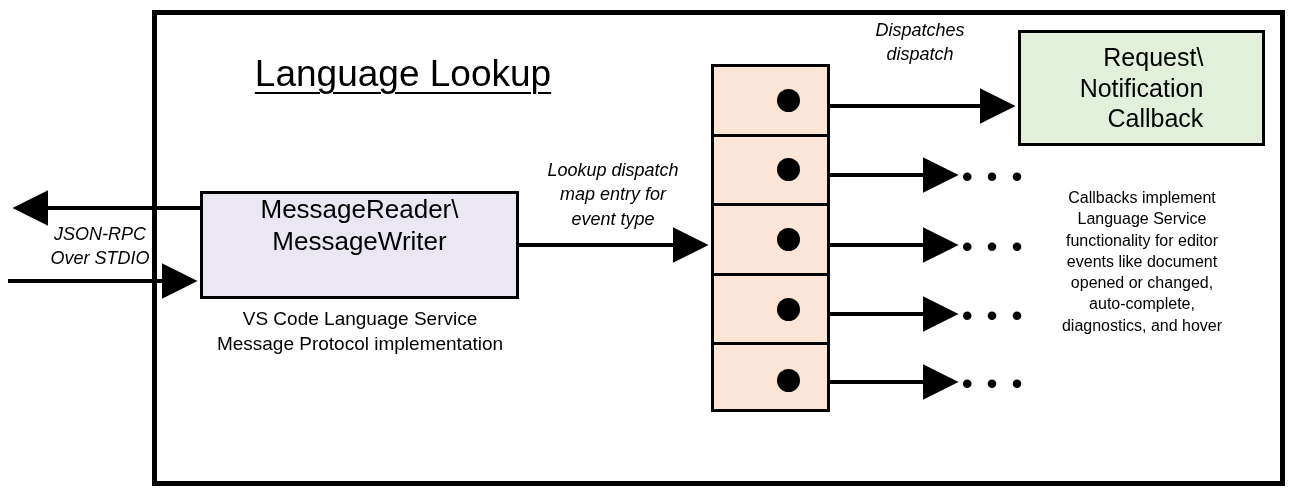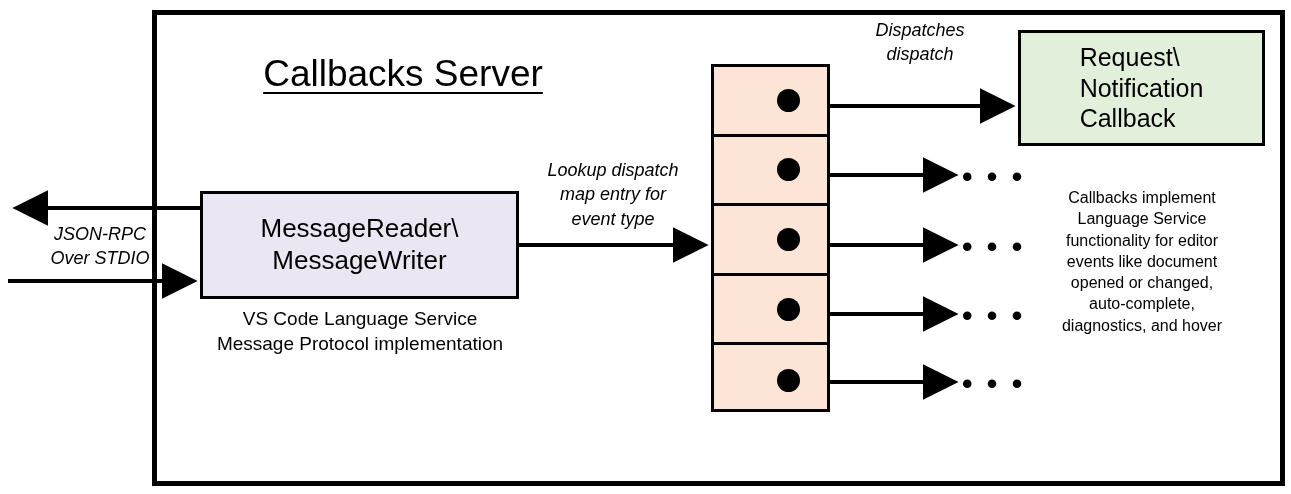--- a/index.html
+++ b/index.html
@@ -56,21 +56,21 @@
   #msg-box {
     position: absolute;
     left: 200px;
     top: 191px;
     width: 319px;
     height: 108px;
     background: #EAE7F2;
     border: 3px solid #000;
     box-sizing: border-box;
     display: flex;
-    align-items: center;
+    align-items: flex-start;
     justify-content: center;
   }
   #msg-box-label {
     font-size: 26px;
     line-height: 1.22;
     text-align: center;
     white-space: pre-line;
   }
   #msg-caption {
     left: 185px;
@@ -142,21 +142,21 @@
     background: #E2EFDA;
     border: 3px solid #000;
     box-sizing: border-box;
     display: flex;
     align-items: center;
     justify-content: center;
   }
   #callback-box-label {
     font-size: 25px;
     line-height: 1.22;
-    text-align: left;
+    text-align: right;
     white-space: pre-line;
   }
   #callback-caption {
     left: 1008px;
     top: 187px;
     width: 268px;
     font-size: 16px;
     line-height: 1.33;
   }
   
@@ -190,21 +190,21 @@
     <path d="M519,245 L703,245" stroke="#000" stroke-width="4" fill="none" marker-end="url(#ah)"></path>
 
     <path d="M824,106 L1010,106" stroke="#000" stroke-width="4" fill="none" marker-end="url(#ah)"></path>
 
     <path d="M824,175 L953,175" stroke="#000" stroke-width="4" fill="none" marker-end="url(#ah)"></path>
     <path d="M824,245 L953,245" stroke="#000" stroke-width="4" fill="none" marker-end="url(#ah)"></path>
     <path d="M824,314 L953,314" stroke="#000" stroke-width="4" fill="none" marker-end="url(#ah)"></path>
     <path d="M824,382 L953,382" stroke="#000" stroke-width="4" fill="none" marker-end="url(#ah)"></path>
   </svg>
 
-  <div class="txt" id="server-title">Callbacks Server</div>
+  <div class="txt" id="server-title">Language Lookup</div>
 
   <div class="txt" id="jsonrpc-label">JSON-RPC
 Over STDIO</div>
 
   <div id="msg-box">
     <div id="msg-box-label">MessageReader\
 MessageWriter</div>
   </div>
   <div class="txt" id="msg-caption">VS Code Language Service
 Message Protocol implementation</div>

